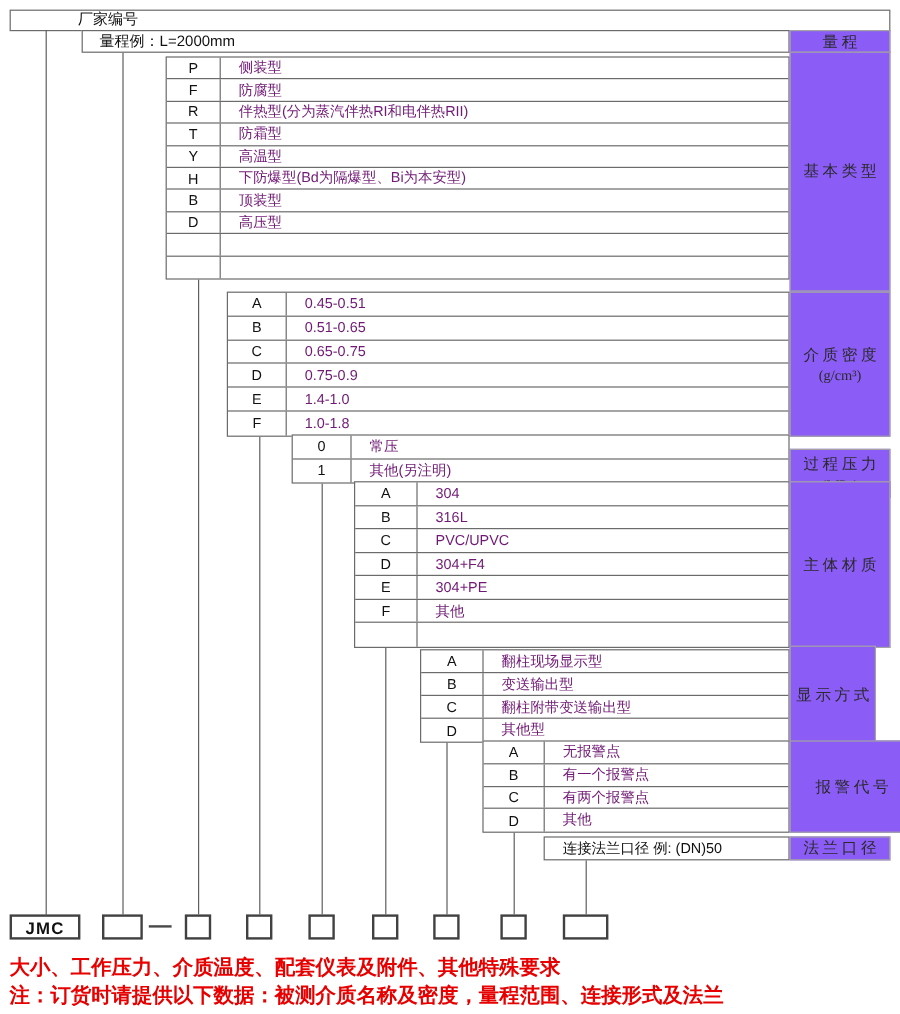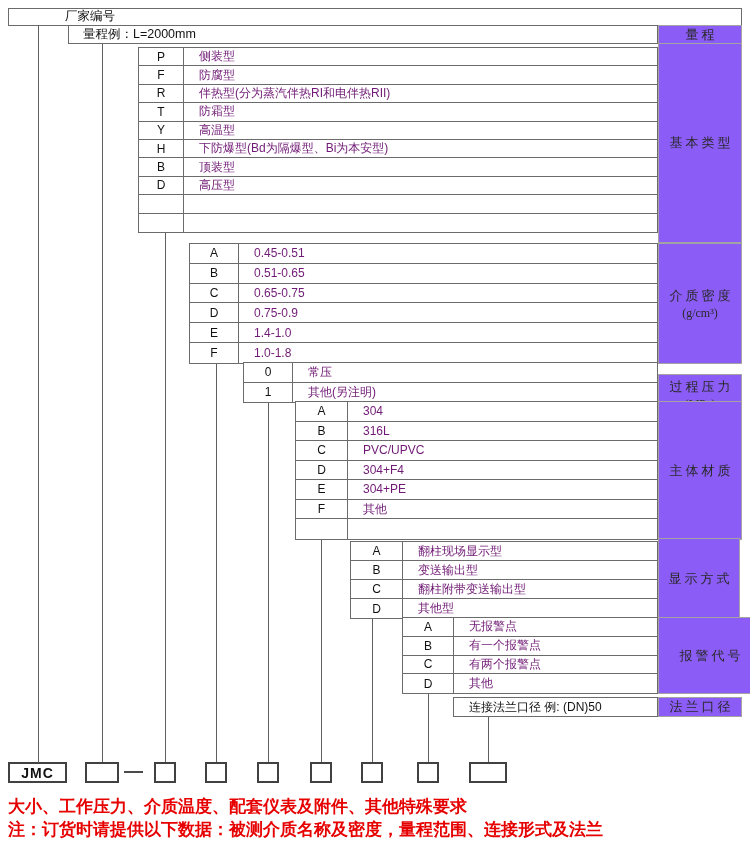--- a/index.html
+++ b/index.html
@@ -216,21 +216,21 @@
       </div>
       <div class="srow" style="height: 19px;">
         <div class="code" style="width: 52px;">C</div>
         <div class="desc">翻柱附带变送输出型</div>
       </div>
       <div class="srow" style="height: 19px;">
         <div class="code" style="width: 52px;">D</div>
         <div class="desc">其他型</div>
       </div>
     </div>
-    <div class="abs labelbox" style="left: 658px; top: 538px; width: 82px; height: 81px;">
+    <div class="abs labelbox" style="left: 658px; top: 538px; width: 72px; height: 81px;">
       <span class="cjk">显示方式</span>
     </div>
     <div class="abs section" style="left: 402px; top: 617px; width: 256px; height: 77px;">
       <div class="srow" style="height: 18.75px;">
         <div class="code" style="width: 51px;">A</div>
         <div class="desc">无报警点</div>
       </div>
       <div class="srow" style="height: 18.75px;">
         <div class="code" style="width: 51px;">B</div>
         <div class="desc">有一个报警点</div>

